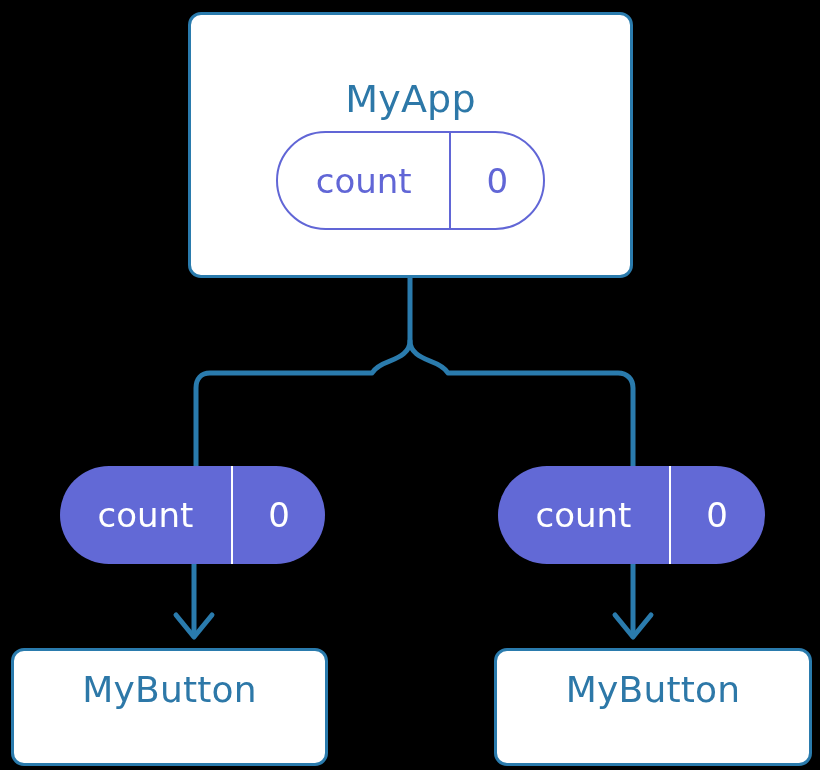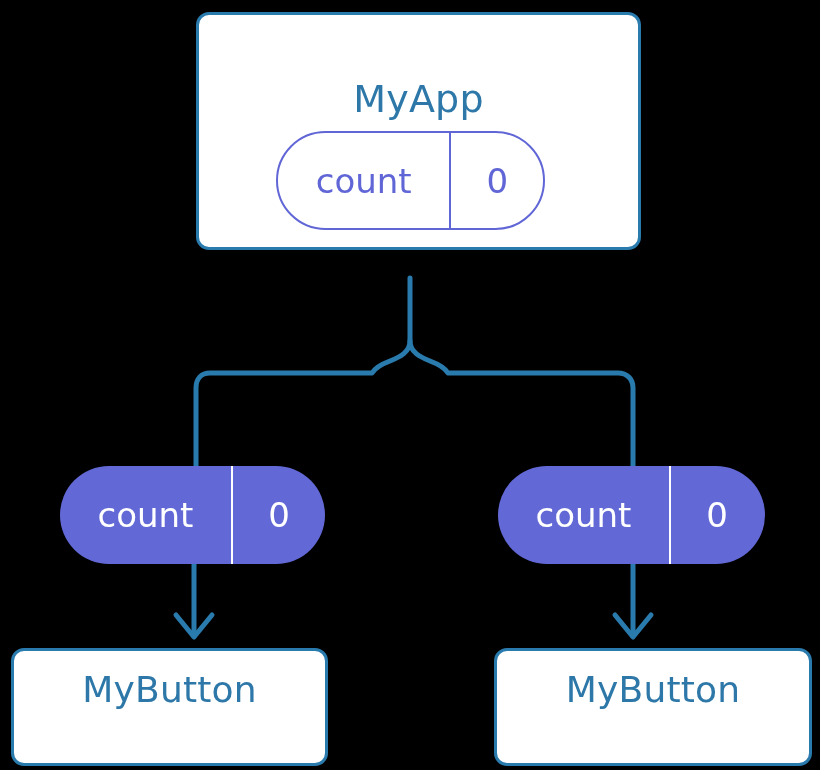--- a/index.html
+++ b/index.html
@@ -37,21 +37,21 @@
     left: 0;
     right: 0;
     text-align: center;
     color: #2d78a8;
     font-size: 38px;
     font-weight: 400;
     letter-spacing: 0.2px;
     white-space: nowrap;
   }
 
-  #myapp-box { left: 196px; top: 12px; width: 445px; height: 238px; }
+  #myapp-box { left: 188px; top: 12px; width: 445px; height: 266px; }
   #myapp-title { top: 62px; font-size: 38px; }
 
   #mybutton-box-left  { left: 11px;  top: 648px; width: 317px; height: 118px; }
   #mybutton-box-right { left: 494px; top: 648px; width: 318px; height: 118px; }
   .mybutton-title { top: 18px; font-size: 36px; }
 
   
   .pill {
     position: absolute;
     box-sizing: border-box;

